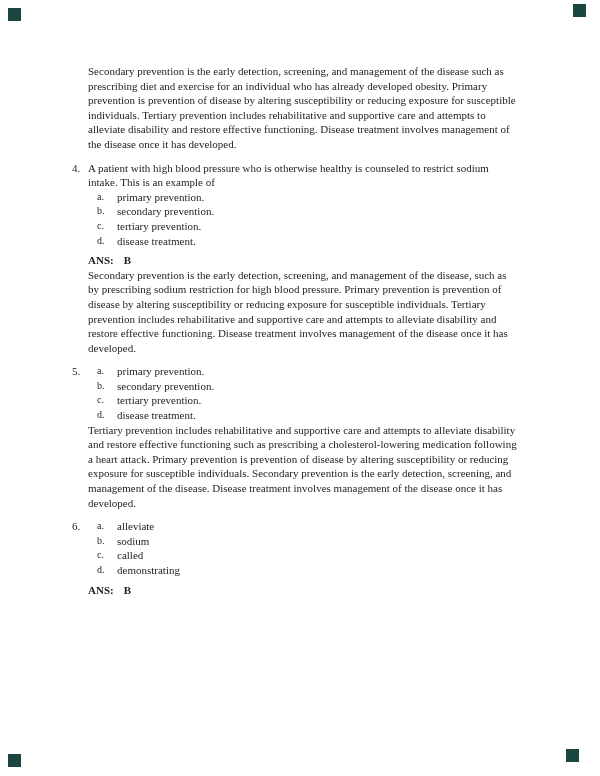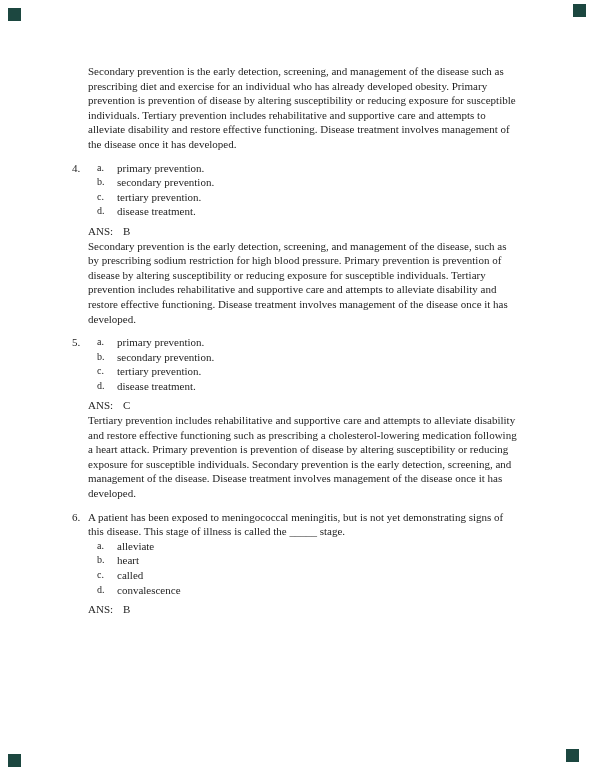--- a/index.html
+++ b/index.html
@@ -29,21 +29,21 @@
   .qnum { width: 16px; flex: none; }
   .qbody { width: 430px; }
   .stem { width: 430px; }
   .option { display: flex; }
   .olet {
     flex: none;
     width: 20px;
     margin-left: 9px;
     font-size: 10px;
   }
-  .answer { margin-top: 5px; }
+  .answer { margin-top: 5px; font-weight: bold; }
   .aletter { margin-left: 10px; }
   .rationale { width: 430px; }
   .corner {
     position: absolute;
     width: 13px;
     height: 13px;
   }
   .corner.tl { left: 8px;  top: 8px; }
   .corner.tr { right: 14px; top: 4px; }
   .corner.bl { left: 8px;  bottom: 9px; }
@@ -59,20 +59,21 @@
   <div class="corner bl" style="background-color:#1c4740"></div>
   <div class="corner br" style="background-color:#1c4740"></div>
 
   <div class="content">
 
     <p class="para intro">Secondary prevention is the early detection, screening, and management of the disease such as prescribing diet and exercise for an individual who has already developed obesity. Primary prevention is prevention of disease by altering susceptibility or reducing exposure for susceptible individuals. Tertiary prevention includes rehabilitative and supportive care and attempts to alleviate disability and restore effective functioning. Disease treatment involves management of the disease once it has developed.</p>
 
     <div class="question">
       <div class="qnum">4.</div>
       <div class="qbody">
+        <div class="stem">A patient with high blood pressure who is otherwise healthy is counseled to restrict sodium intake. This is an example of</div>
         <div class="option">
           <span class="olet">a.</span>
           <span class="otext">primary prevention.</span>
         </div>
         <div class="option">
           <span class="olet">b.</span>
           <span class="otext">secondary prevention.</span>
         </div>
         <div class="option">
           <span class="olet">c.</span>
@@ -101,46 +102,42 @@
           <span class="otext">secondary prevention.</span>
         </div>
         <div class="option">
           <span class="olet">c.</span>
           <span class="otext">tertiary prevention.</span>
         </div>
         <div class="option">
           <span class="olet">d.</span>
           <span class="otext">disease treatment.</span>
         </div>
-        <div class="answer">
-          <span>ANS:</span><span class="aletter">C</span>
-        </div>
         <div class="rationale">Tertiary prevention includes rehabilitative and supportive care and attempts to alleviate disability and restore effective functioning such as prescribing a cholesterol-lowering medication following a heart attack. Primary prevention is prevention of disease by altering susceptibility or reducing exposure for susceptible individuals. Secondary prevention is the early detection, screening, and management of the disease. Disease treatment involves management of the disease once it has developed.</div>
       </div>
     </div>
 
     <div class="question">
       <div class="qnum">6.</div>
       <div class="qbody">
-        <div class="stem">A patient has been exposed to meningococcal meningitis, but is not yet demonstrating signs of this disease. This stage of illness is called the _____ stage.</div>
         <div class="option">
           <span class="olet">a.</span>
           <span class="otext">alleviate</span>
         </div>
         <div class="option">
           <span class="olet">b.</span>
-          <span class="otext">heart</span>
+          <span class="otext">sodium</span>
         </div>
         <div class="option">
           <span class="olet">c.</span>
           <span class="otext">called</span>
         </div>
         <div class="option">
           <span class="olet">d.</span>
-          <span class="otext">convalescence</span>
+          <span class="otext">demonstrating</span>
         </div>
         <div class="answer">
           <span>ANS:</span><span class="aletter">B</span>
         </div>
       </div>
     </div>
 
   </div>
 </div>
 

